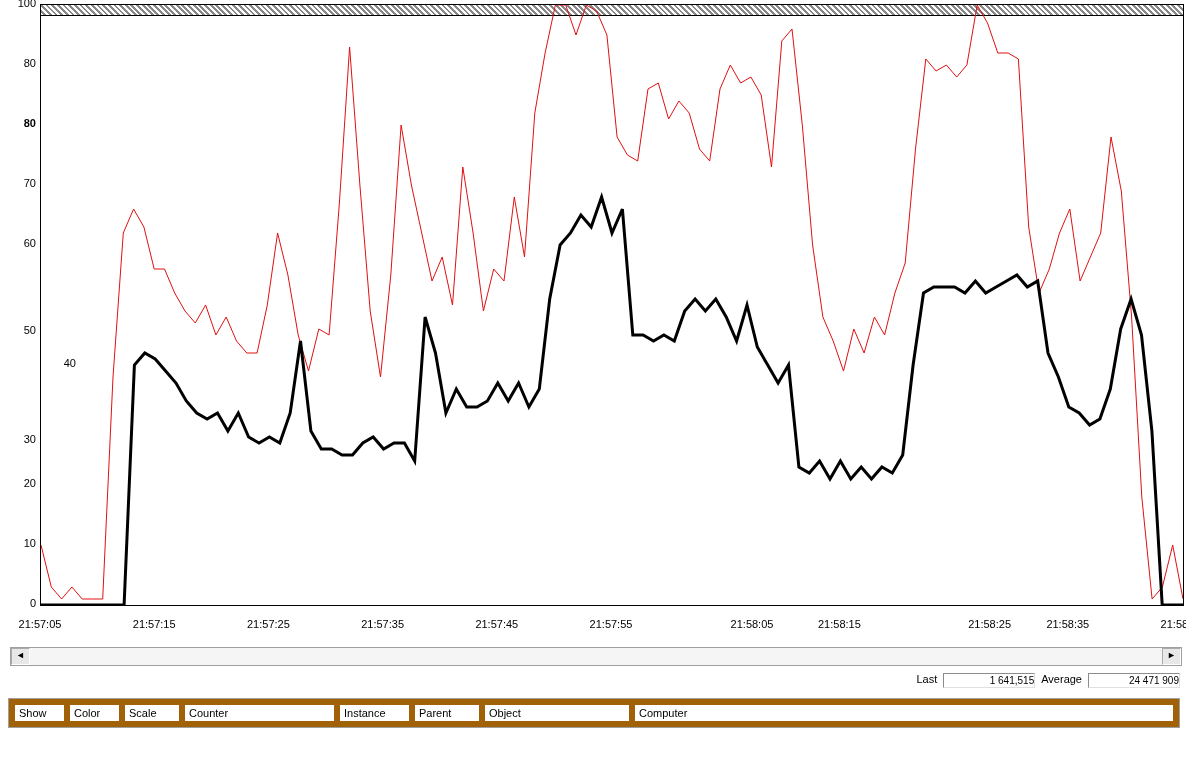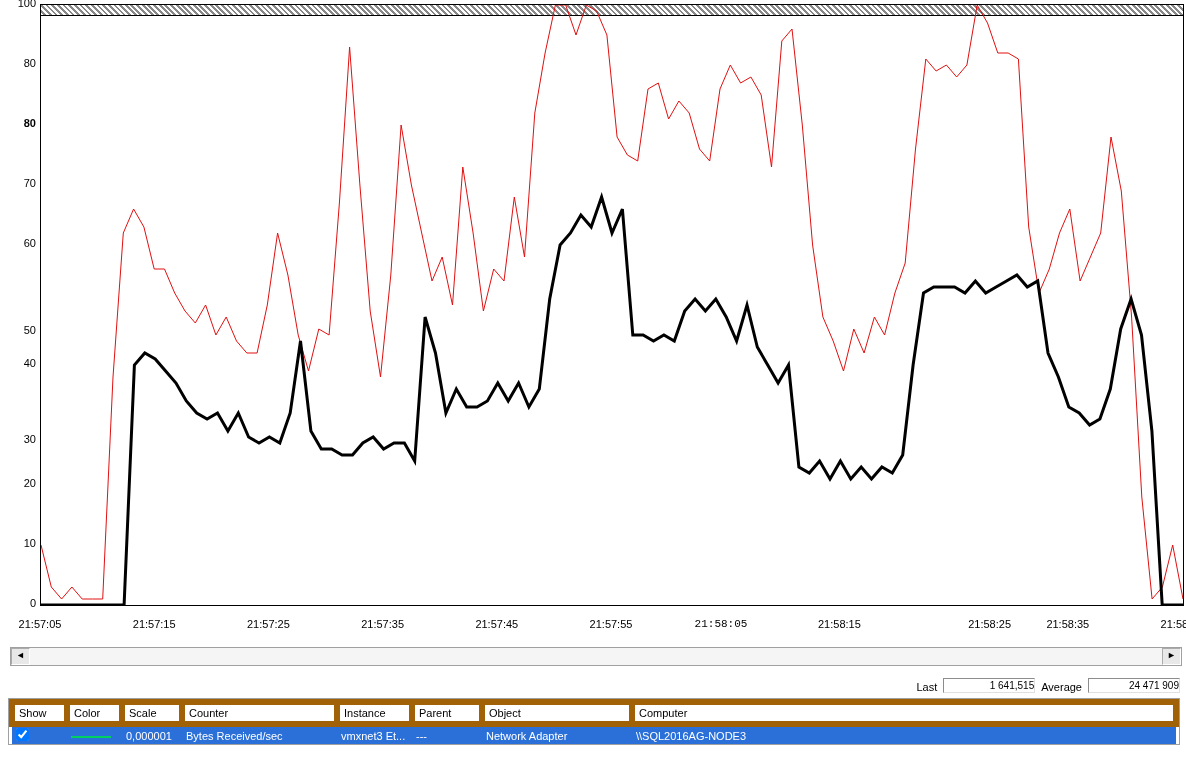--- a/index.html
+++ b/index.html
@@ -4,21 +4,21 @@
 <style>
   html,body{margin:0;padding:0;width:1186px;height:758px;background:#fff;font-family:"Segoe UI",Tahoma,sans-serif;font-size:11px;color:#000;}
   #chart-wrap{position:relative;width:1186px;height:630px;}
   #chart-area{position:absolute;left:40px;top:4px;width:1142px;height:600px;border:1px solid #000;background:#fff;}
   #hatch{position:absolute;left:0;top:0;right:0;height:10px;background:repeating-linear-gradient(45deg,#fff,#fff 2px,#888 2px,#888 4px);border-bottom:1px solid #000;}
   .ytick{position:absolute;width:36px;text-align:right;font-size:11px;}
   .xtick{position:absolute;top:618px;font-size:11px;transform:translateX(-50%);}
   #scrollbar{position:absolute;left:10px;top:647px;right:4px;height:17px;background:#f0f0f0;border:1px solid #a0a0a0;display:flex;}
   #scrollbar .arrow{width:17px;height:15px;border:1px inset #fff;background:#e8e8e8;text-align:center;line-height:13px;font-size:9px;}
   #scrollbar .track{flex:1;background:#f5f5f5;}
-  #stats{position:absolute;left:0;top:673px;width:1186px;height:20px;display:flex;justify-content:flex-end;align-items:flex-end;gap:6px;padding-right:6px;box-sizing:border-box;}
+  #stats{position:absolute;left:0;top:673px;width:1186px;height:20px;display:flex;justify-content:flex-end;align-items:flex-start;gap:6px;padding-right:6px;box-sizing:border-box;}
   #stats .lbl{font-size:11px;}
   #stats .val{border:1px inset #e0e0e0;background:#fff;padding:1px 0;min-width:90px;text-align:right;font-size:10px;}
   #legend{position:absolute;left:8px;top:698px;width:1170px;border:1px solid #a0a0a0;}
   #legend table{border-collapse:collapse;width:100%;table-layout:fixed;}
   #legend th{font-weight:normal;text-align:left;padding:2px 4px;border:6px solid #a16207;background:#fff;font-size:11px;}
   #legend td{padding:1px 4px;font-size:11px;white-space:nowrap;overflow:hidden;}
   #legend tr.row1{background:#fff;}
   #legend tr.row2{background:#2a70d8;color:#fff;}
   #legend tr.row2 td{border-top:1px solid #2a70d8;}
   .swatch{display:inline-block;width:40px;height:2px;vertical-align:middle;}
@@ -34,36 +34,36 @@
     <svg id="plot" width="1142" height="600">
         <path d="M0.0 540.0 L10.3 582.0 L20.6 594.0 L30.9 582.0 L41.2 594.0 L51.4 594.0 L61.7 594.0 L72.0 372.0 L82.3 228.0 L92.6 204.0 L102.9 222.0 L113.2 264.0 L123.5 264.0 L133.7 288.0 L144.0 306.0 L154.3 318.0 L164.6 300.0 L174.9 330.0 L185.2 312.0 L195.5 336.0 L205.8 348.0 L216.1 348.0 L226.3 300.0 L236.6 228.0 L246.9 270.0 L257.2 330.0 L267.5 366.0 L277.8 324.0 L288.1 330.0 L298.4 198.0 L308.6 42.0 L318.9 180.0 L329.2 306.0 L339.5 372.0 L349.8 270.0 L360.1 120.0 L370.4 180.0 L380.7 228.0 L391.0 276.0 L401.2 252.0 L411.5 300.0 L421.8 162.0 L432.1 228.0 L442.4 306.0 L452.7 264.0 L463.0 276.0 L473.3 192.0 L483.5 252.0 L493.8 108.0 L504.1 48.0 L514.4 0.0 L524.7 0.0 L535.0 30.0 L545.3 0.0 L555.6 6.0 L565.9 30.0 L576.1 132.0 L586.4 150.0 L596.7 156.0 L607.0 84.0 L617.3 78.0 L627.6 114.0 L637.9 96.0 L648.2 108.0 L658.5 144.0 L668.7 156.0 L679.0 84.0 L689.3 60.0 L699.6 78.0 L709.9 72.0 L720.2 90.0 L730.5 162.0 L740.8 36.0 L751.0 24.0 L761.3 120.0 L771.6 240.0 L781.9 312.0 L792.2 336.0 L802.5 366.0 L812.8 324.0 L823.1 348.0 L833.4 312.0 L843.6 330.0 L853.9 288.0 L864.2 258.0 L874.5 144.0 L884.8 54.0 L895.1 66.0 L905.4 60.0 L915.7 72.0 L925.9 60.0 L936.2 0.0 L946.5 18.0 L956.8 48.0 L967.1 48.0 L977.4 54.0 L987.7 222.0 L998.0 288.0 L1008.3 264.0 L1018.5 228.0 L1028.8 204.0 L1039.1 276.0 L1049.4 252.0 L1059.7 228.0 L1070.0 132.0 L1080.3 186.0 L1090.6 312.0 L1100.8 492.0 L1111.1 594.0 L1121.4 582.0 L1131.7 540.0 L1142.0 594.0 " fill="none" stroke="#e01010" stroke-width="1"></path>
         <path d="M0.0 600.0 L10.4 600.0 L20.8 600.0 L31.1 600.0 L41.5 600.0 L51.9 600.0 L62.3 600.0 L72.7 600.0 L83.1 600.0 L93.4 360.0 L103.8 348.0 L114.2 354.0 L124.6 366.0 L135.0 378.0 L145.3 396.0 L155.7 408.0 L166.1 414.0 L176.5 408.0 L186.9 426.0 L197.3 408.0 L207.6 432.0 L218.0 438.0 L228.4 432.0 L238.8 438.0 L249.2 408.0 L259.5 336.0 L269.9 426.0 L280.3 444.0 L290.7 444.0 L301.1 450.0 L311.5 450.0 L321.8 438.0 L332.2 432.0 L342.6 444.0 L353.0 438.0 L363.4 438.0 L373.7 456.0 L384.1 312.0 L394.5 348.0 L404.9 408.0 L415.3 384.0 L425.7 402.0 L436.0 402.0 L446.4 396.0 L456.8 378.0 L467.2 396.0 L477.6 378.0 L487.9 402.0 L498.3 384.0 L508.7 294.0 L519.1 240.0 L529.5 228.0 L539.9 210.0 L550.2 222.0 L560.6 192.0 L571.0 228.0 L581.4 204.0 L591.8 330.0 L602.1 330.0 L612.5 336.0 L622.9 330.0 L633.3 336.0 L643.7 306.0 L654.1 294.0 L664.4 306.0 L674.8 294.0 L685.2 312.0 L695.6 336.0 L706.0 300.0 L716.3 342.0 L726.7 360.0 L737.1 378.0 L747.5 360.0 L757.9 462.0 L768.3 468.0 L778.6 456.0 L789.0 474.0 L799.4 456.0 L809.8 474.0 L820.2 462.0 L830.5 474.0 L840.9 462.0 L851.3 468.0 L861.7 450.0 L872.1 360.0 L882.5 288.0 L892.8 282.0 L903.2 282.0 L913.6 282.0 L924.0 288.0 L934.4 276.0 L944.7 288.0 L955.1 282.0 L965.5 276.0 L975.9 270.0 L986.3 282.0 L996.7 276.0 L1007.0 348.0 L1017.4 372.0 L1027.8 402.0 L1038.2 408.0 L1048.6 420.0 L1058.9 414.0 L1069.3 384.0 L1079.7 324.0 L1090.1 294.0 L1100.5 330.0 L1110.9 426.0 L1121.2 600.0 L1131.6 600.0 L1142.0 600.0 " fill="none" stroke="#000000" stroke-width="3"></path>
       </svg>
   </div>
   <div id="yticks">
       <div class="ytick" style="left: 0px; top: 597px;">0</div>
       <div class="ytick" style="left: 0px; top: 537px;">10</div>
       <div class="ytick" style="left: 0px; top: 477px;">20</div>
       <div class="ytick" style="left: 0px; top: 417px; margin-top: 16px;">30</div>
-      <div class="ytick" style="left: 0px; top: 357px;">40</div>
+      <div class="ytick" style="left: 0px; top: 357px; padding-left: 40px;">40</div>
       <div class="ytick" style="left: 0px; top: 308px; margin-top: 16px;">50</div>
       <div class="ytick" style="left: 0px; top: 237px;">60</div>
       <div class="ytick" style="left: 0px; top: 177px;">70</div>
       <div class="ytick" style="left: 0px; top: 117px; font-weight: bold;">80</div>
       <div class="ytick" style="left: 0px; top: 57px;">80</div>
       <div class="ytick" style="left: 0px; top: -3px;">100</div>
     </div>
   <div id="xticks">
       <div class="xtick" style="left: 40px;">21:57:05</div>
       <div class="xtick" style="left: 154.2px;">21:57:15</div>
       <div class="xtick" style="left: 268.4px;">21:57:25</div>
       <div class="xtick" style="left: 382.6px;">21:57:35</div>
       <div class="xtick" style="left: 496.8px;">21:57:45</div>
       <div class="xtick" style="left: 611px;">21:57:55</div>
-      <div class="xtick" style="left: 721px; font-family: Liberation Mono, monospace;">21:58:05</div>
+      <div class="xtick" style="left: 752px;">21:58:05</div>
       <div class="xtick" style="left: 839.4px;">21:58:15</div>
       <div class="xtick" style="left: 953.6px; margin-left: 36px;">21:58:25</div>
       <div class="xtick" style="left: 1067.8px;">21:58:35</div>
       <div class="xtick" style="left: 1182px;">21:58:45</div>
     </div>
 </div>
 
 <div id="scrollbar">
   <div class="arrow">◄</div>
   <div class="track"></div>
@@ -95,25 +95,15 @@
         <th>Color</th>
         <th>Scale</th>
         <th>Counter</th>
         <th>Instance</th>
         <th>Parent</th>
         <th>Object</th>
         <th>Computer</th>
       </tr>
     </thead>
     <tbody>
-      <tr class="row2">
-        <td><input type="checkbox" checked="" style=""></td>
-        <td><span class="swatch" style="background:#00d060"></span></td>
-        <td>0,000001</td>
-        <td>Bytes Received/sec</td>
-        <td>vmxnet3 Et...</td>
-        <td>---</td>
-        <td>Network Adapter</td>
-        <td>\\SQL2016AG-NODE3</td>
-      </tr>
     </tbody>
   </table>
 </div>
 
 </body></html>

